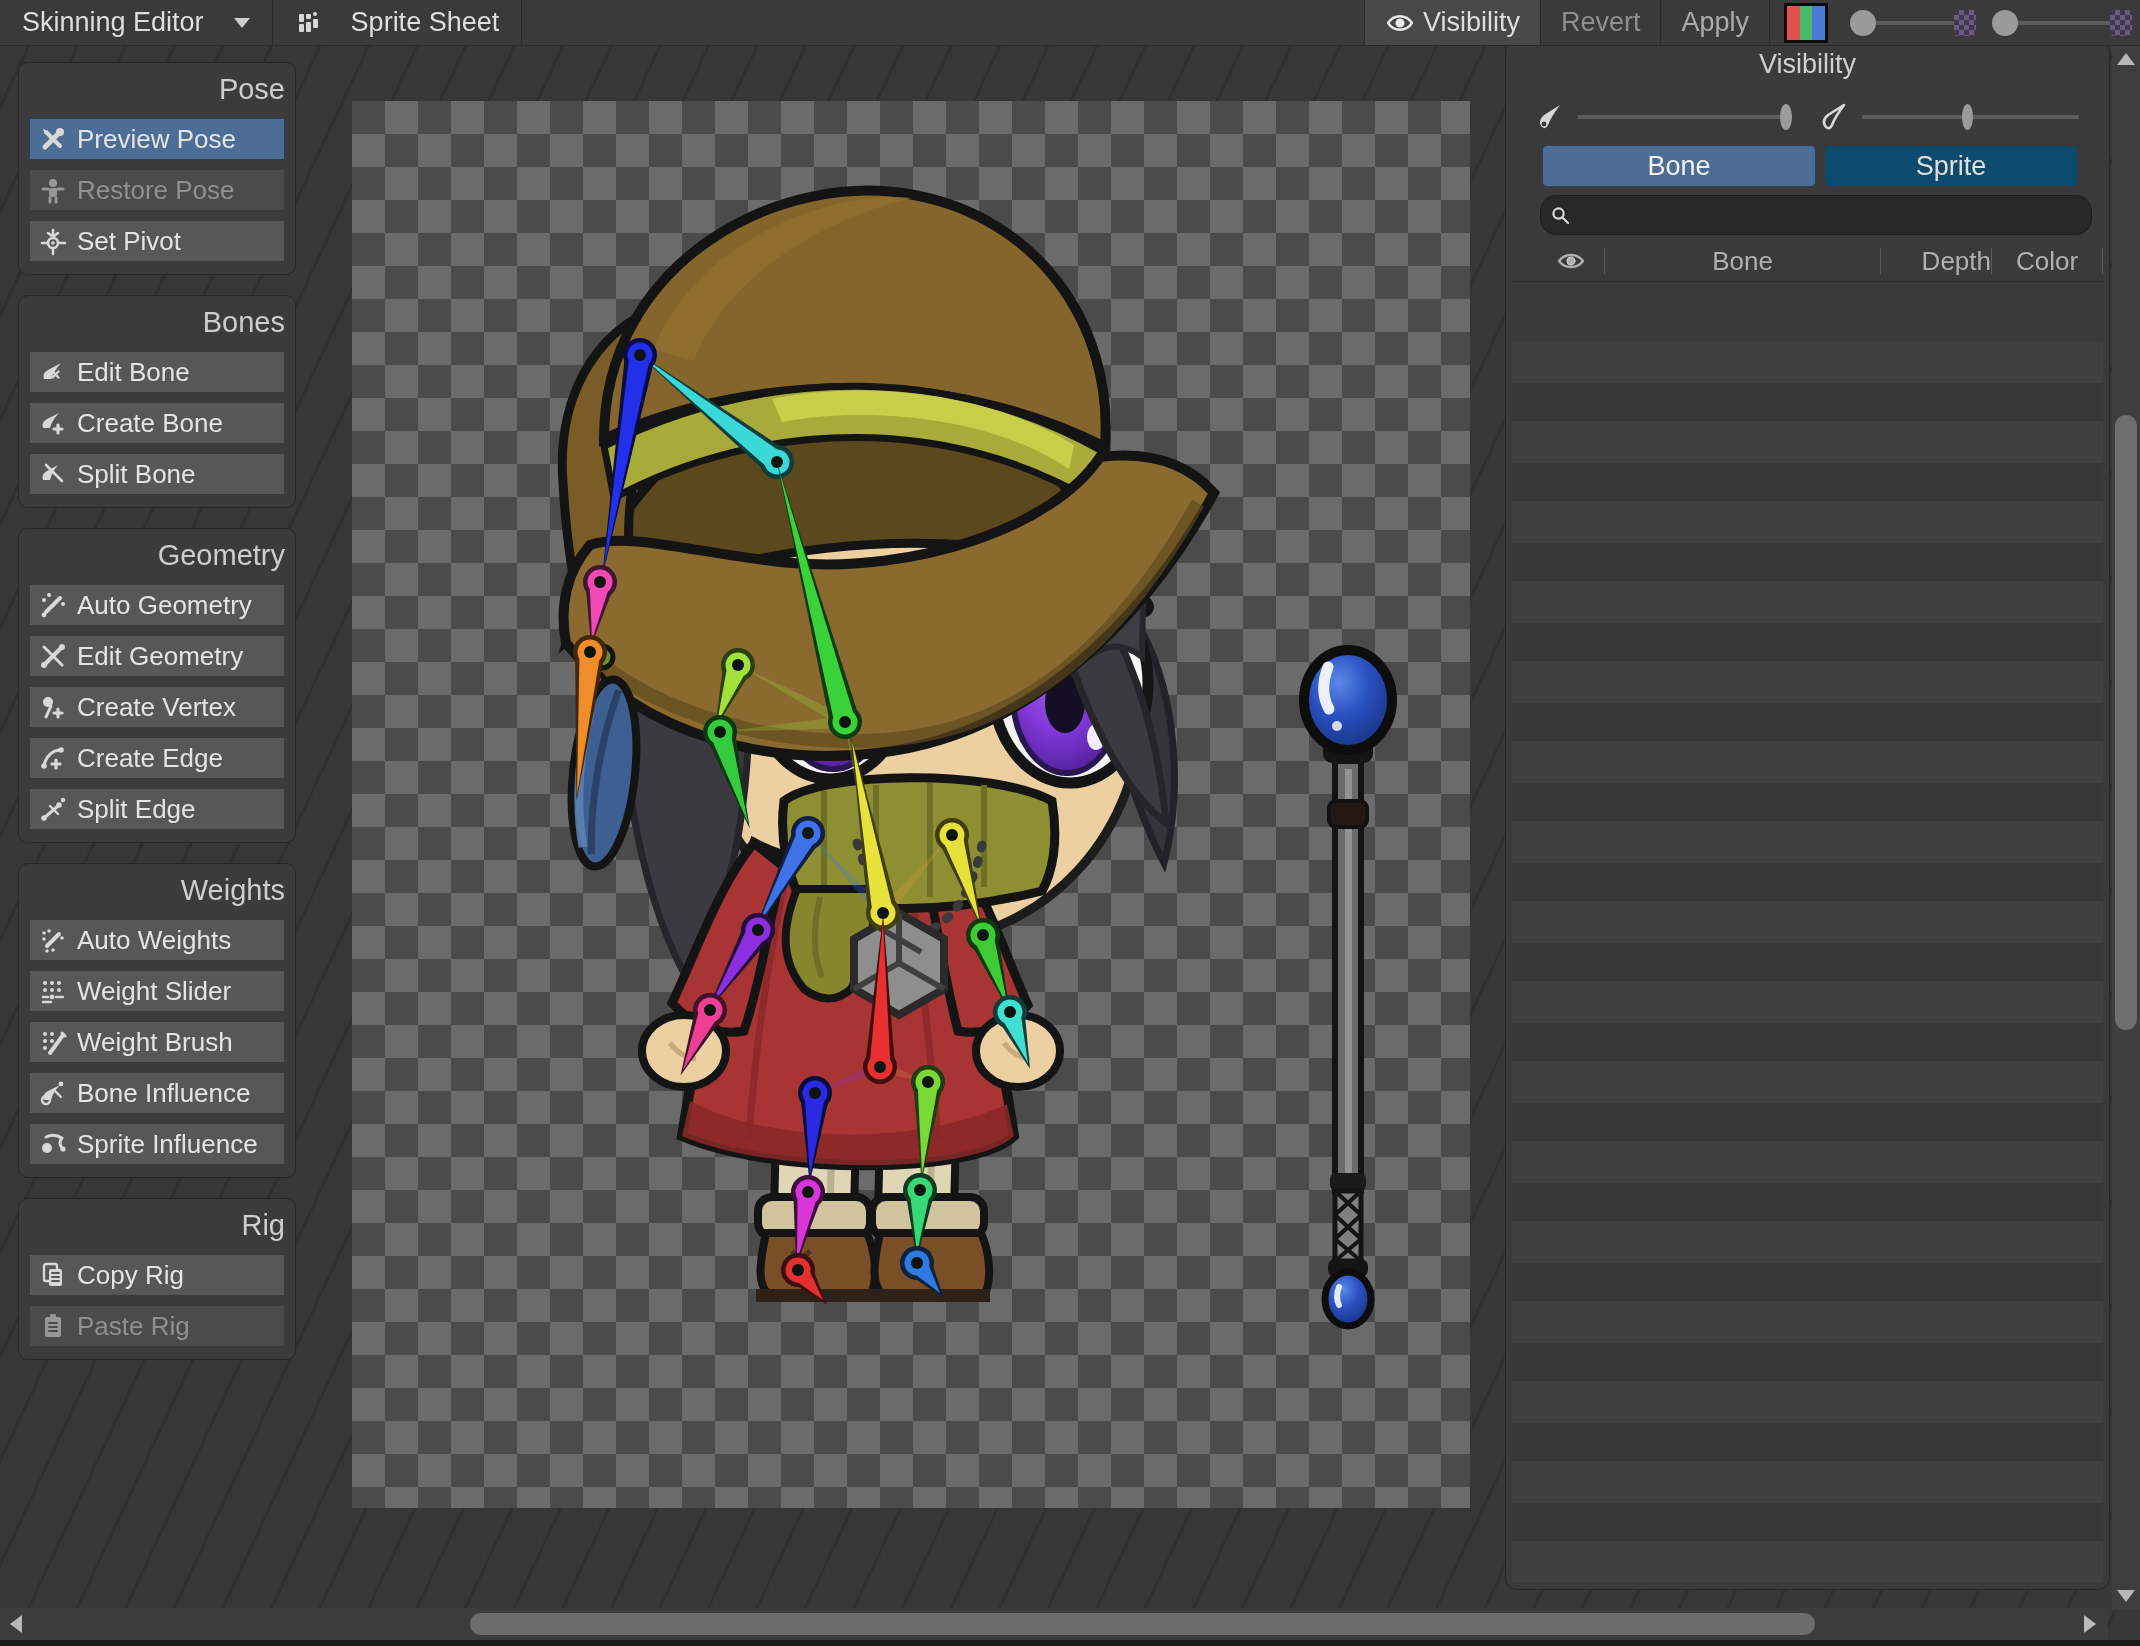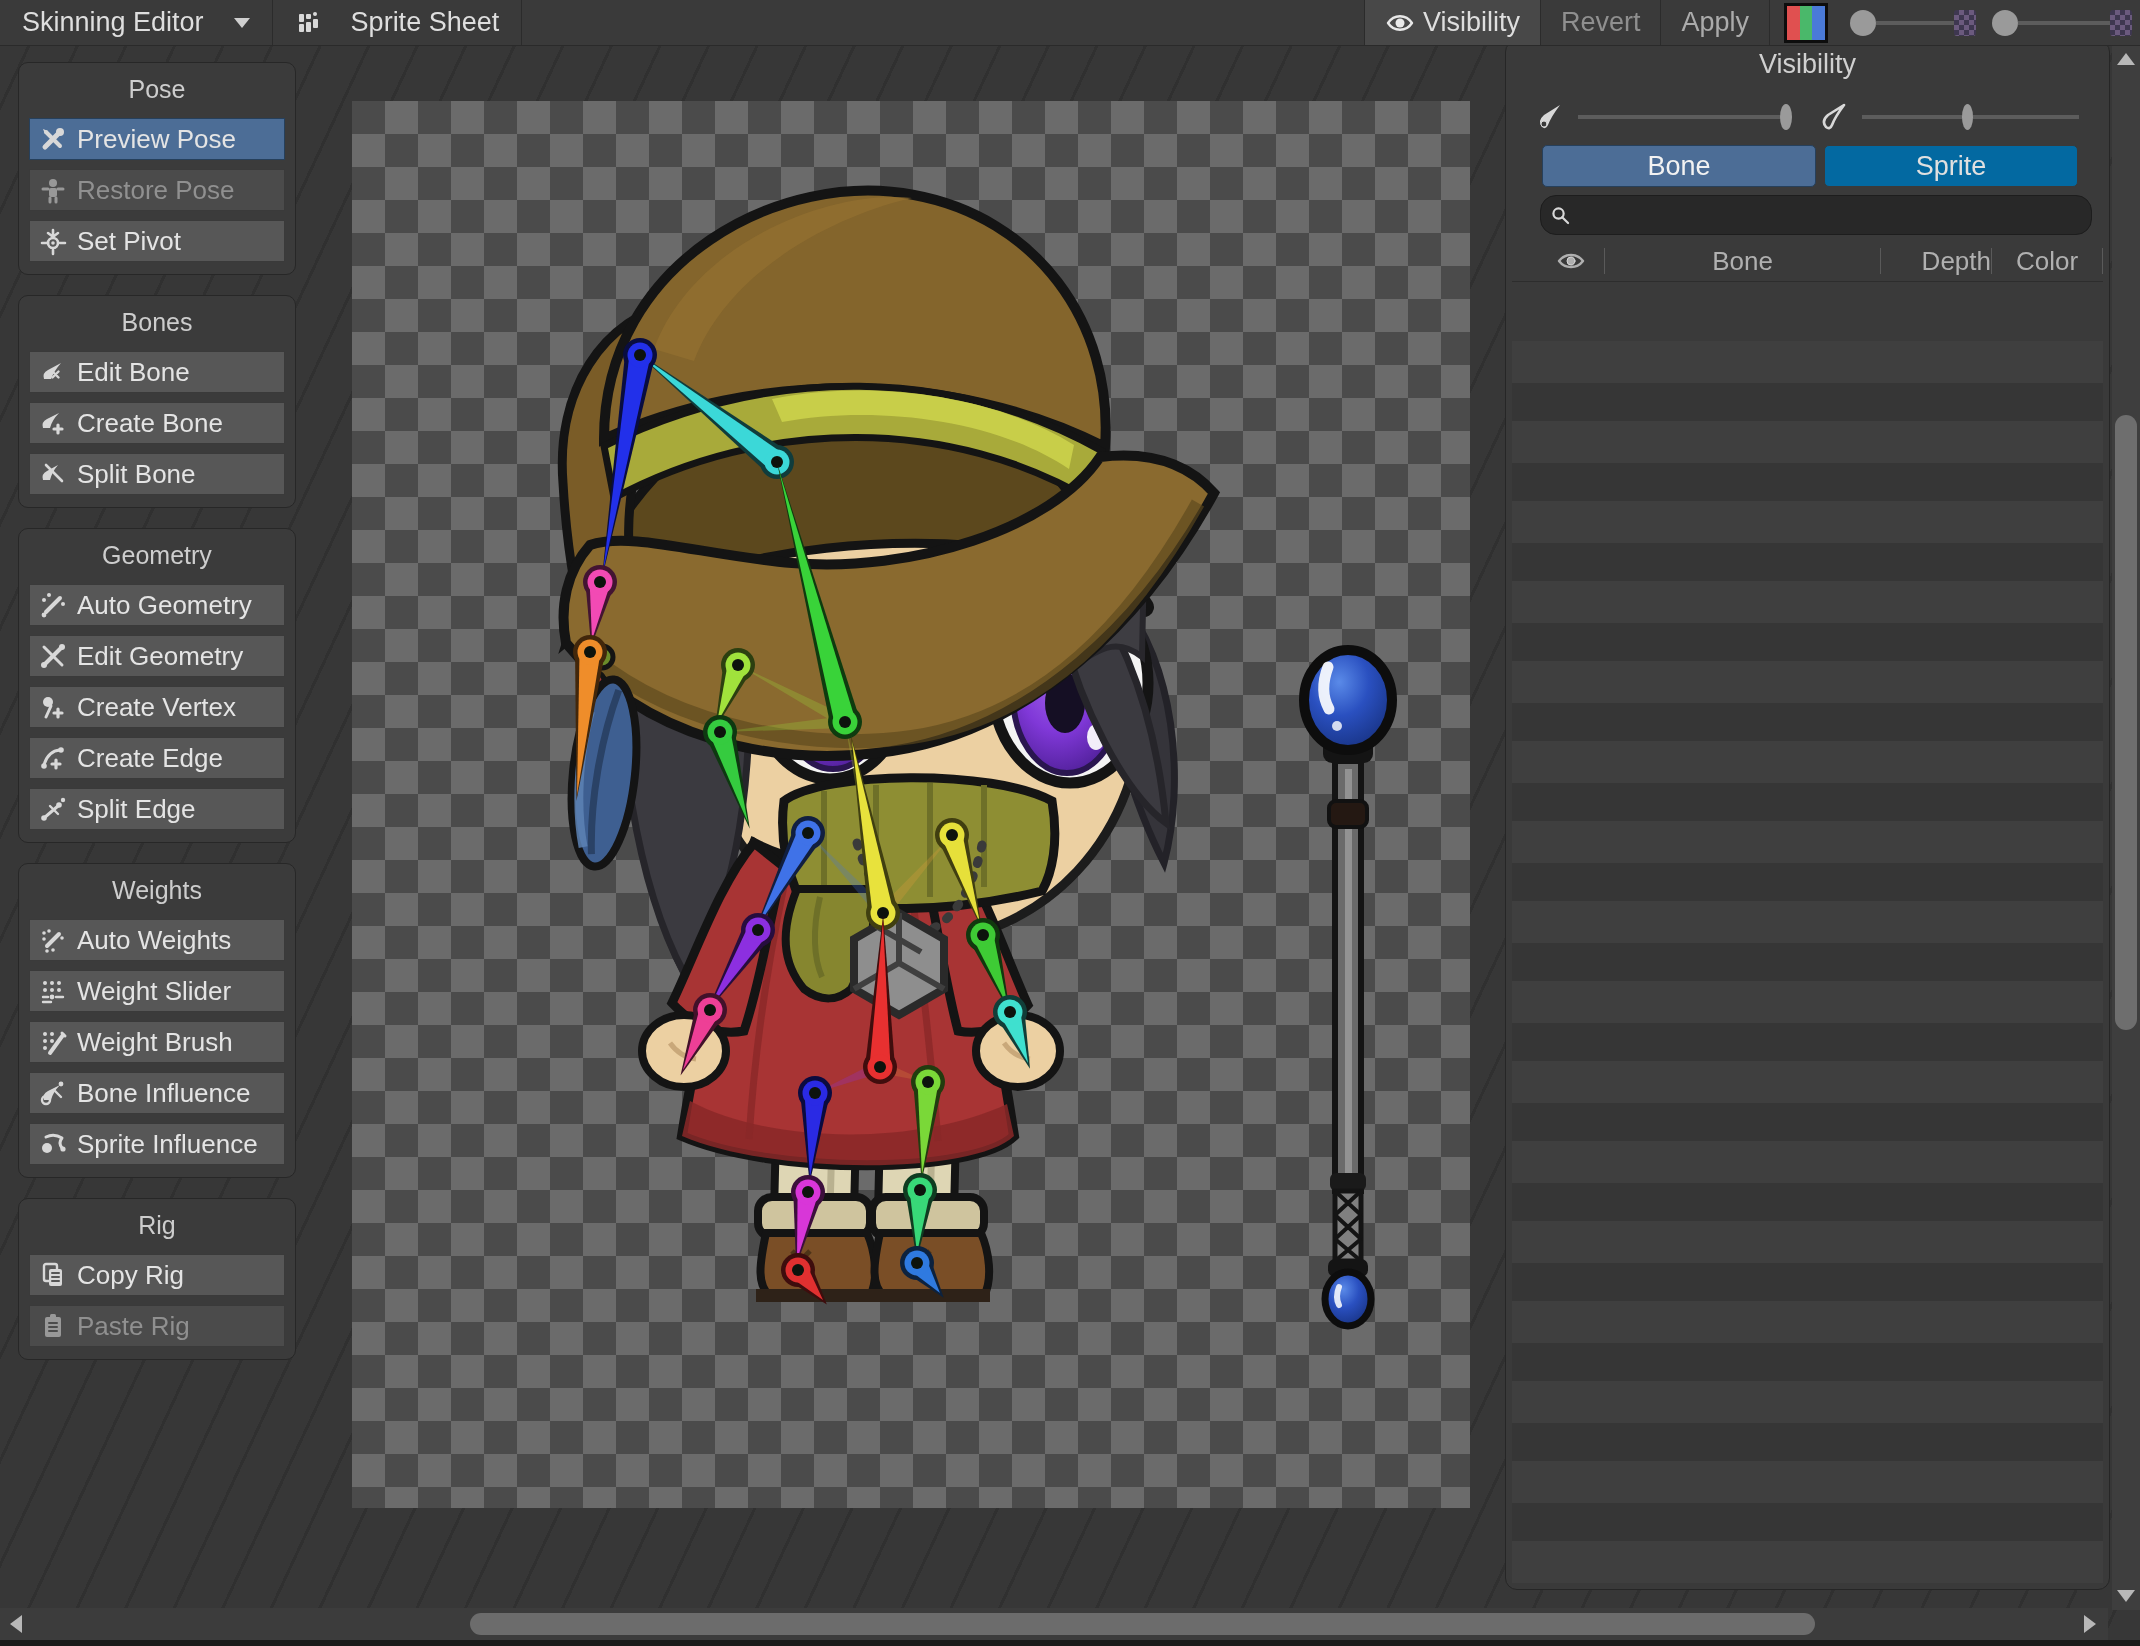--- a/index.html
+++ b/index.html
@@ -23,21 +23,21 @@
   .swatch-btn{width:38px;height:34px;border:3px solid #0d0d0d;display:flex;margin:0 14px;}
   .swatch-btn i{flex:1;}
   .tb-slider{display:flex;align-items:center;margin:0 8px;}
   .knob{width:26px;height:26px;border-radius:50%;background:#9a9a9a;}
   .track{height:4px;background:#5c5c5c;}
   .mini-check{width:22px;height:26px;border-radius:3px;
     background:repeating-conic-gradient(#6b5a7e 0 25%,#3e3750 0 50%) 0 0/10px 10px;}
   
   .toolbox{position:absolute;left:18px;top:62px;width:278px;display:flex;flex-direction:column;gap:20px;z-index:20;}
   .section{background:#3b3b3b;border:1px solid #272727;border-radius:10px;padding:6px 10px 12px;}
-  .sec-title{text-align:center;font-size:25px;color:#cdcdcd;line-height:40px;margin-bottom:6px;}
+  .sec-title{text-align:right;font-size:29px;color:#cdcdcd;line-height:40px;margin-bottom:6px;}
   .tool-btn{display:flex;align-items:center;gap:9px;height:40px;margin-top:9px;
     background:#575757;border:1px solid #3a3a3a;border-radius:0;font-size:26px;color:#e4e4e4;padding:0 8px;}
   .tool-btn:first-of-type{margin-top:0;}
   .tool-btn.selected{background:#4c6d96;border-color:#26405c;}
   .tool-btn.disabled{background:#4b4b4b;color:#909090;}
   .tool-btn.disabled svg{opacity:.55;}
   .icn{width:30px;height:30px;flex:0 0 30px;}
   .icn svg{width:30px;height:30px;stroke:#d8d8d8;fill:none;stroke-linecap:round;stroke-linejoin:round;}
   .icn .f{fill:#d8d8d8;stroke:none;}
   
@@ -48,21 +48,21 @@
   .canvas svg{position:absolute;inset:0;}
   
   .vis-panel{position:absolute;left:1505px;top:40px;width:603px;height:1548px;background:#3a3a3a;
     border:1px solid #262626;border-radius:12px;z-index:20;overflow:hidden;}
   .vp-title{position:absolute;top:8px;left:0;width:100%;text-align:center;font-size:27px;color:#d0d0d0;}
   .vp-sliders{position:absolute;top:58px;left:30px;right:30px;height:36px;display:flex;align-items:center;}
   .vp-sliders .track{flex:0 0 auto;}
   .tabs{position:absolute;top:104px;left:36px;display:flex;gap:8px;}
   .tab{height:40px;line-height:40px;text-align:center;border-radius:5px;font-size:27px;}
   .tab.bone{width:272px;background:#4c6d96;color:#f2f2f2;border:1px solid #26405c;}
-  .tab.sprite{width:252px;background:#0369a1;color:#e0e0e0;border:1px solid #3a3a3a;}
+  .tab.sprite{width:252px;background:#0c4a6e;color:#e0e0e0;border:1px solid #3a3a3a;}
   .search{position:absolute;top:154px;left:34px;width:534px;height:38px;background:#282828;
     border:1px solid #1d1d1d;border-radius:16px;display:flex;align-items:center;padding:0 8px;gap:6px;}
   .search input{flex:1;background:transparent;border:none;outline:none;color:#ddd;font-size:24px;
     font-family:"Liberation Sans",sans-serif;}
   .thead{position:absolute;top:200px;left:6px;right:6px;height:40px;display:flex;align-items:center;
     color:#b0b0b0;font-size:26px;border-bottom:1px solid #2d2d2d;}
   .trow{position:absolute;top:241px;left:6px;right:6px;height:42px;display:flex;align-items:center;
     background:#404040;color:#d8d8d8;font-size:26px;}
   .cell-sep{width:1px;height:26px;background:#5a5a5a;}
   .depth-box{width:96px;height:32px;background:#252525;border:1px solid #1a1a1a;border-radius:5px;}

